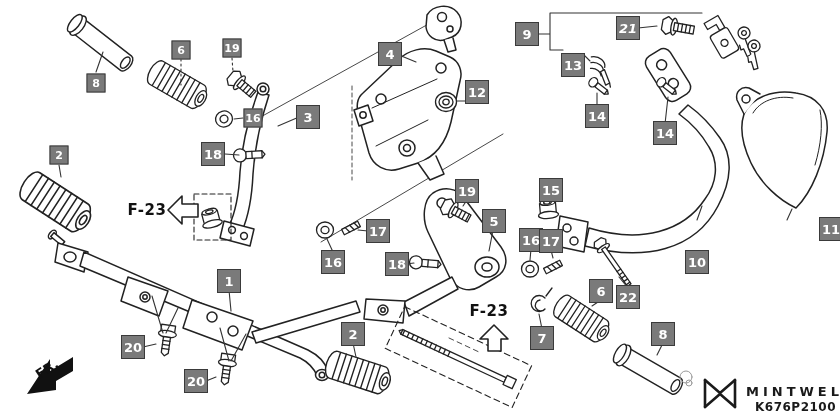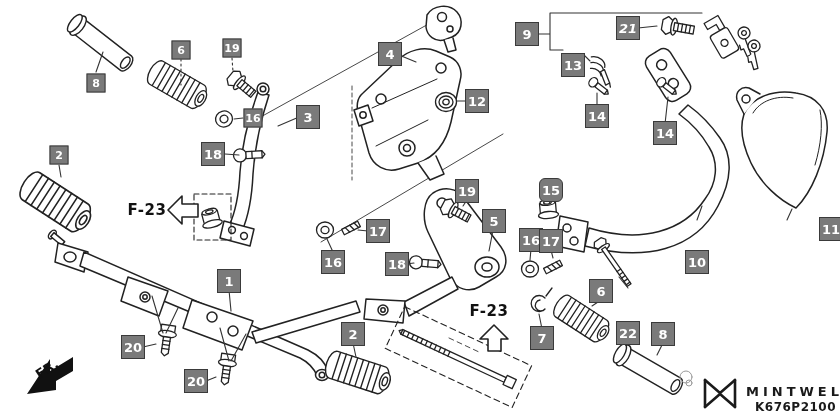--- a/index.html
+++ b/index.html
@@ -382,37 +382,37 @@
 
   <div id="callout-layer">
       <div class="callout small" style="left: 96px; top: 83px;">8</div>
       <div class="callout small" style="left: 181px; top: 50px;">6</div>
       <div class="callout small" style="left: 232px; top: 48px;">19</div>
       <div class="callout small" style="left: 253px; top: 118px;">16</div>
       <div class="callout small" style="left: 59px; top: 155px;">2</div>
       <div class="callout" style="left: 213px; top: 154px;">18</div>
       <div class="callout" style="left: 308px; top: 117px;">3</div>
       <div class="callout" style="left: 390px; top: 54px;">4</div>
-      <div class="callout" style="left: 477px; top: 101px;">12</div>
+      <div class="callout" style="left: 477px; top: 92px;">12</div>
       <div class="callout" style="left: 229px; top: 281px;">1</div>
       <div class="callout" style="left: 333px; top: 262px;">16</div>
       <div class="callout" style="left: 378px; top: 231px;">17</div>
       <div class="callout" style="left: 397px; top: 264px;">18</div>
       <div class="callout" style="left: 353px; top: 334px;">2</div>
       <div class="callout" style="left: 133px; top: 347px;">20</div>
       <div class="callout" style="left: 196px; top: 381px;">20</div>
       <div class="callout" style="left: 467px; top: 191px;">19</div>
       <div class="callout" style="left: 494px; top: 221px;">5</div>
-      <div class="callout" style="left: 551px; top: 190px; border-radius: 6px;">15</div>
+      <div class="callout" style="left: 551px; top: 190px;">15</div>
       <div class="callout" style="left: 531px; top: 240px;">16</div>
       <div class="callout" style="left: 551px; top: 241px;">17</div>
       <div class="callout" style="left: 542px; top: 338px;">7</div>
       <div class="callout" style="left: 601px; top: 291px;">6</div>
       <div class="callout" style="left: 663px; top: 334px;">8</div>
-      <div class="callout" style="left: 628px; top: 297px; margin-top: 36px;">22</div>
+      <div class="callout" style="left: 628px; top: 297px;">22</div>
       <div class="callout" style="left: 527px; top: 34px;">9</div>
       <div class="callout" style="left: 573px; top: 65px; text-align: center;">13</div>
       <div class="callout" style="left: 628px; top: 28px; font-style: italic;">21</div>
       <div class="callout" style="left: 597px; top: 116px;">14</div>
       <div class="callout" style="left: 665px; top: 133px;">14</div>
       <div class="callout" style="left: 697px; top: 229px; margin-top: 33px;">10</div>
       <div class="callout" style="left: 787px; top: 229px; margin-left: 44px;">11</div>
     </div>
 
   <div id="ref-layer">

